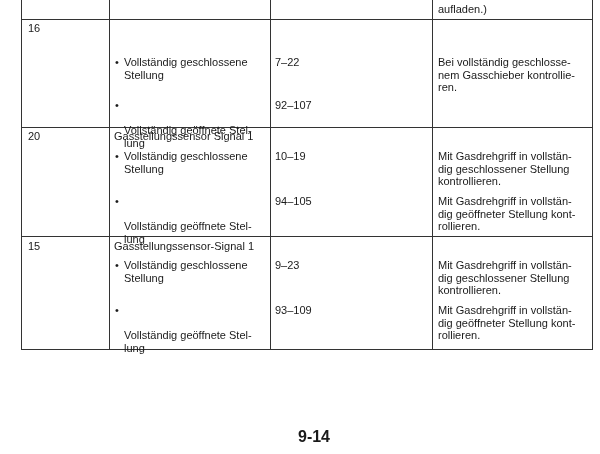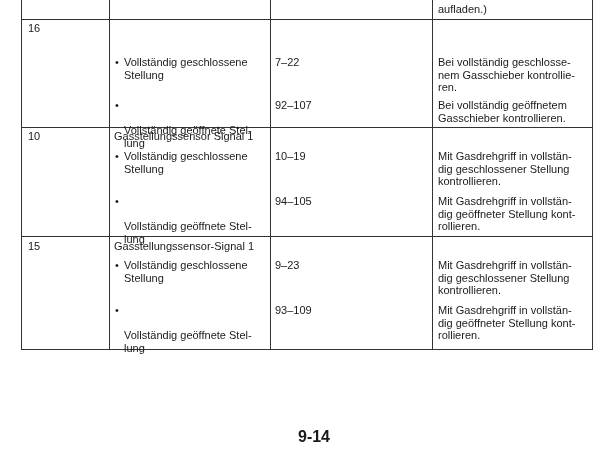--- a/index.html
+++ b/index.html
@@ -47,24 +47,22 @@
   <div class="cell" style="left:261px; top:56px;">7–22</div>
   <div class="cell" style="left:424px; top:56px; white-space:pre-line;">Bei vollständig geschlosse-
 nem Gasschieber kontrollie-
 ren.</div>
   <div class="bullet-item" style="left:100px; top:99px; width:150px; white-space:pre-line;">
     <span class="dot">•</span>
     <span>Vollständig geöffnete Stel-
 lung</span>
   </div>
   <div class="cell" style="left:261px; top:99px;">92–107</div>
-  <div class="cell" style="left:424px; top:99px; white-space:pre-line;">Bei vollständig geöffnetem
-Gasschieber kontrollieren.</div>
 
-  <div class="cell" style="left:14px; top:130px;">10</div>
+  <div class="cell" style="left:14px; top:130px;">20</div>
   <div class="cell" style="left:100px; top:130px;">Gasstellungssensor Signal 1</div>
   <div class="bullet-item" style="left:100px; top:150px; width:145px;">
     <span class="dot">•</span>
     <span>Vollständig geschlossene Stellung</span>
   </div>
   <div class="cell" style="left:261px; top:150px;">10–19</div>
   <div class="cell" style="left:424px; top:150px; white-space:pre-line;">Mit Gasdrehgriff in vollstän-
 dig geschlossener Stellung
 kontrollieren.</div>
   <div class="bullet-item" style="left:100px; top:195px; width:150px; white-space:pre-line;">

